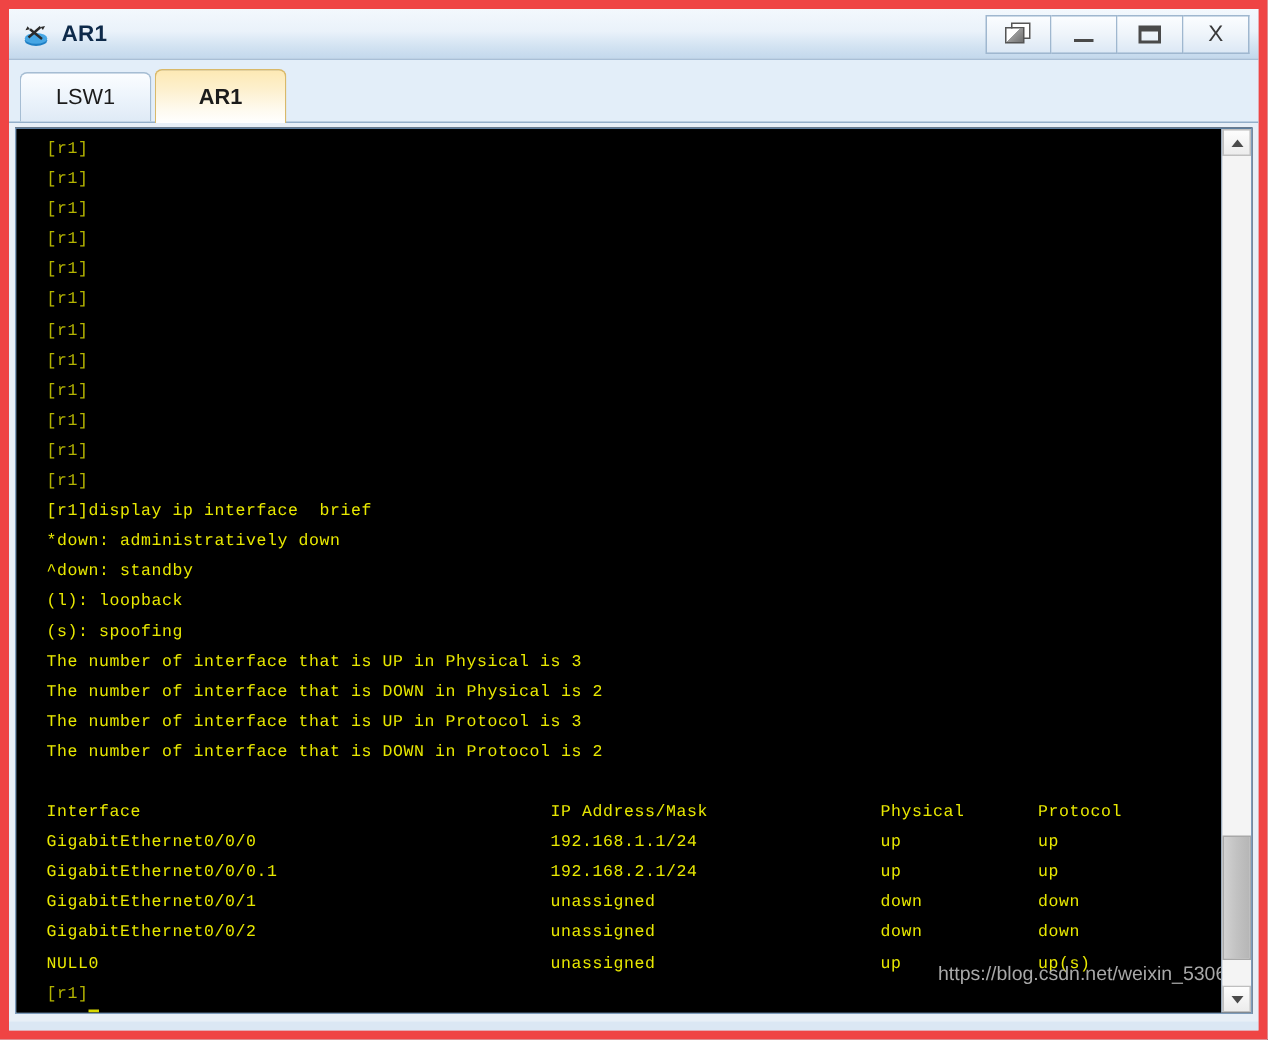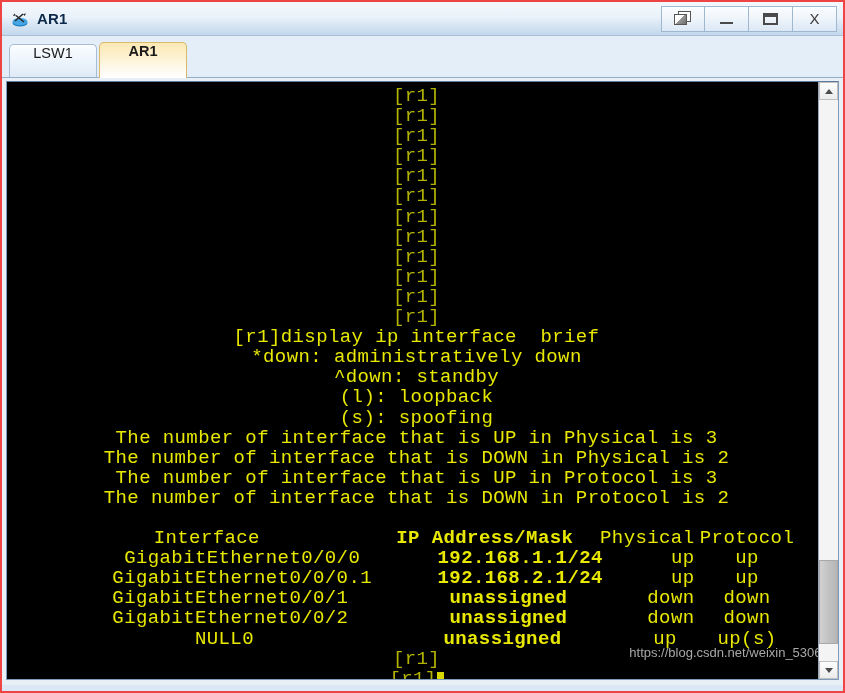--- a/index.html
+++ b/index.html
@@ -15,21 +15,21 @@
     font-family: "Liberation Sans", sans-serif;
   }
 
   
   .window {
     position: relative;
     width: 845px;
     height: 693px;
     box-sizing: border-box;
     background: #dde8f4;
-    border: 2px solid #ef4444;
+    border: 6px solid #ef4444;
     display: flex;
     flex-direction: column;
     overflow: hidden;
   }
 
   
   .titlebar {
     position: relative;
     height: 34px;
     flex: 0 0 34px;
@@ -132,20 +132,21 @@
     padding: 0 0 0 7px;
     box-sizing: border-box;
     border-bottom: 1px solid #93aec9;
     position: relative;
   }
   .tab {
     height: 33px;
     min-width: 88px;
     box-sizing: border-box;
     display: flex;
+    align-items: center;
     justify-content: center;
     font-size: 14.5px;
     color: #1b1b1b;
     border: 1px solid #a6bdd3;
     border-bottom: none;
     border-radius: 5px 5px 0 0;
     margin-right: 2px;
     padding: 0 14px;
     background: linear-gradient(to bottom, #fbfdff 0%, #eef5fc 45%, #dfeaf6 100%);
     position: relative;
@@ -177,46 +178,45 @@
     background: #000000;
     min-height: 0;
     position: relative;
     overflow: hidden;
   }
   .terminal {
     flex: 1 1 auto;
     background: #000000;
     color: #e8e800;
     font-family: "Liberation Mono", "DejaVu Sans Mono", monospace;
-    font-size: 19px;
+    font-size: 11px;
     line-height: 20.1px;
-    padding: 4px 0 0 8px;
+    padding: 4px 0 0 20px;
     box-sizing: border-box;
     overflow: hidden;
     white-space: pre;
     position: relative;
     letter-spacing: 0.4px;
-    text-align: center;
   }
   .term-line {
     height: 20.1px;
     white-space: pre;
   }
   .prompt-br { color: #b4b400; }
   .cursor {
     display: inline-block;
     width: 7px;
     height: 14px;
     background: #d8d800;
     vertical-align: -2px;
   }
 
   
   .tcol-if   { display: inline-block; width: 336px; }
-  .tcol-ip   { display: inline-block; width: 220px; font-weight: bold; }
+  .tcol-ip   { display: inline-block; width: 220px; }
   .tcol-phy  { display: inline-block; width: 105px; }
   .tcol-pro  { display: inline-block; }
 
   
   .watermark {
     position: absolute;
     right: 2px;
     bottom: 19px;
     font-family: "Liberation Sans", sans-serif;
     font-size: 13px;

